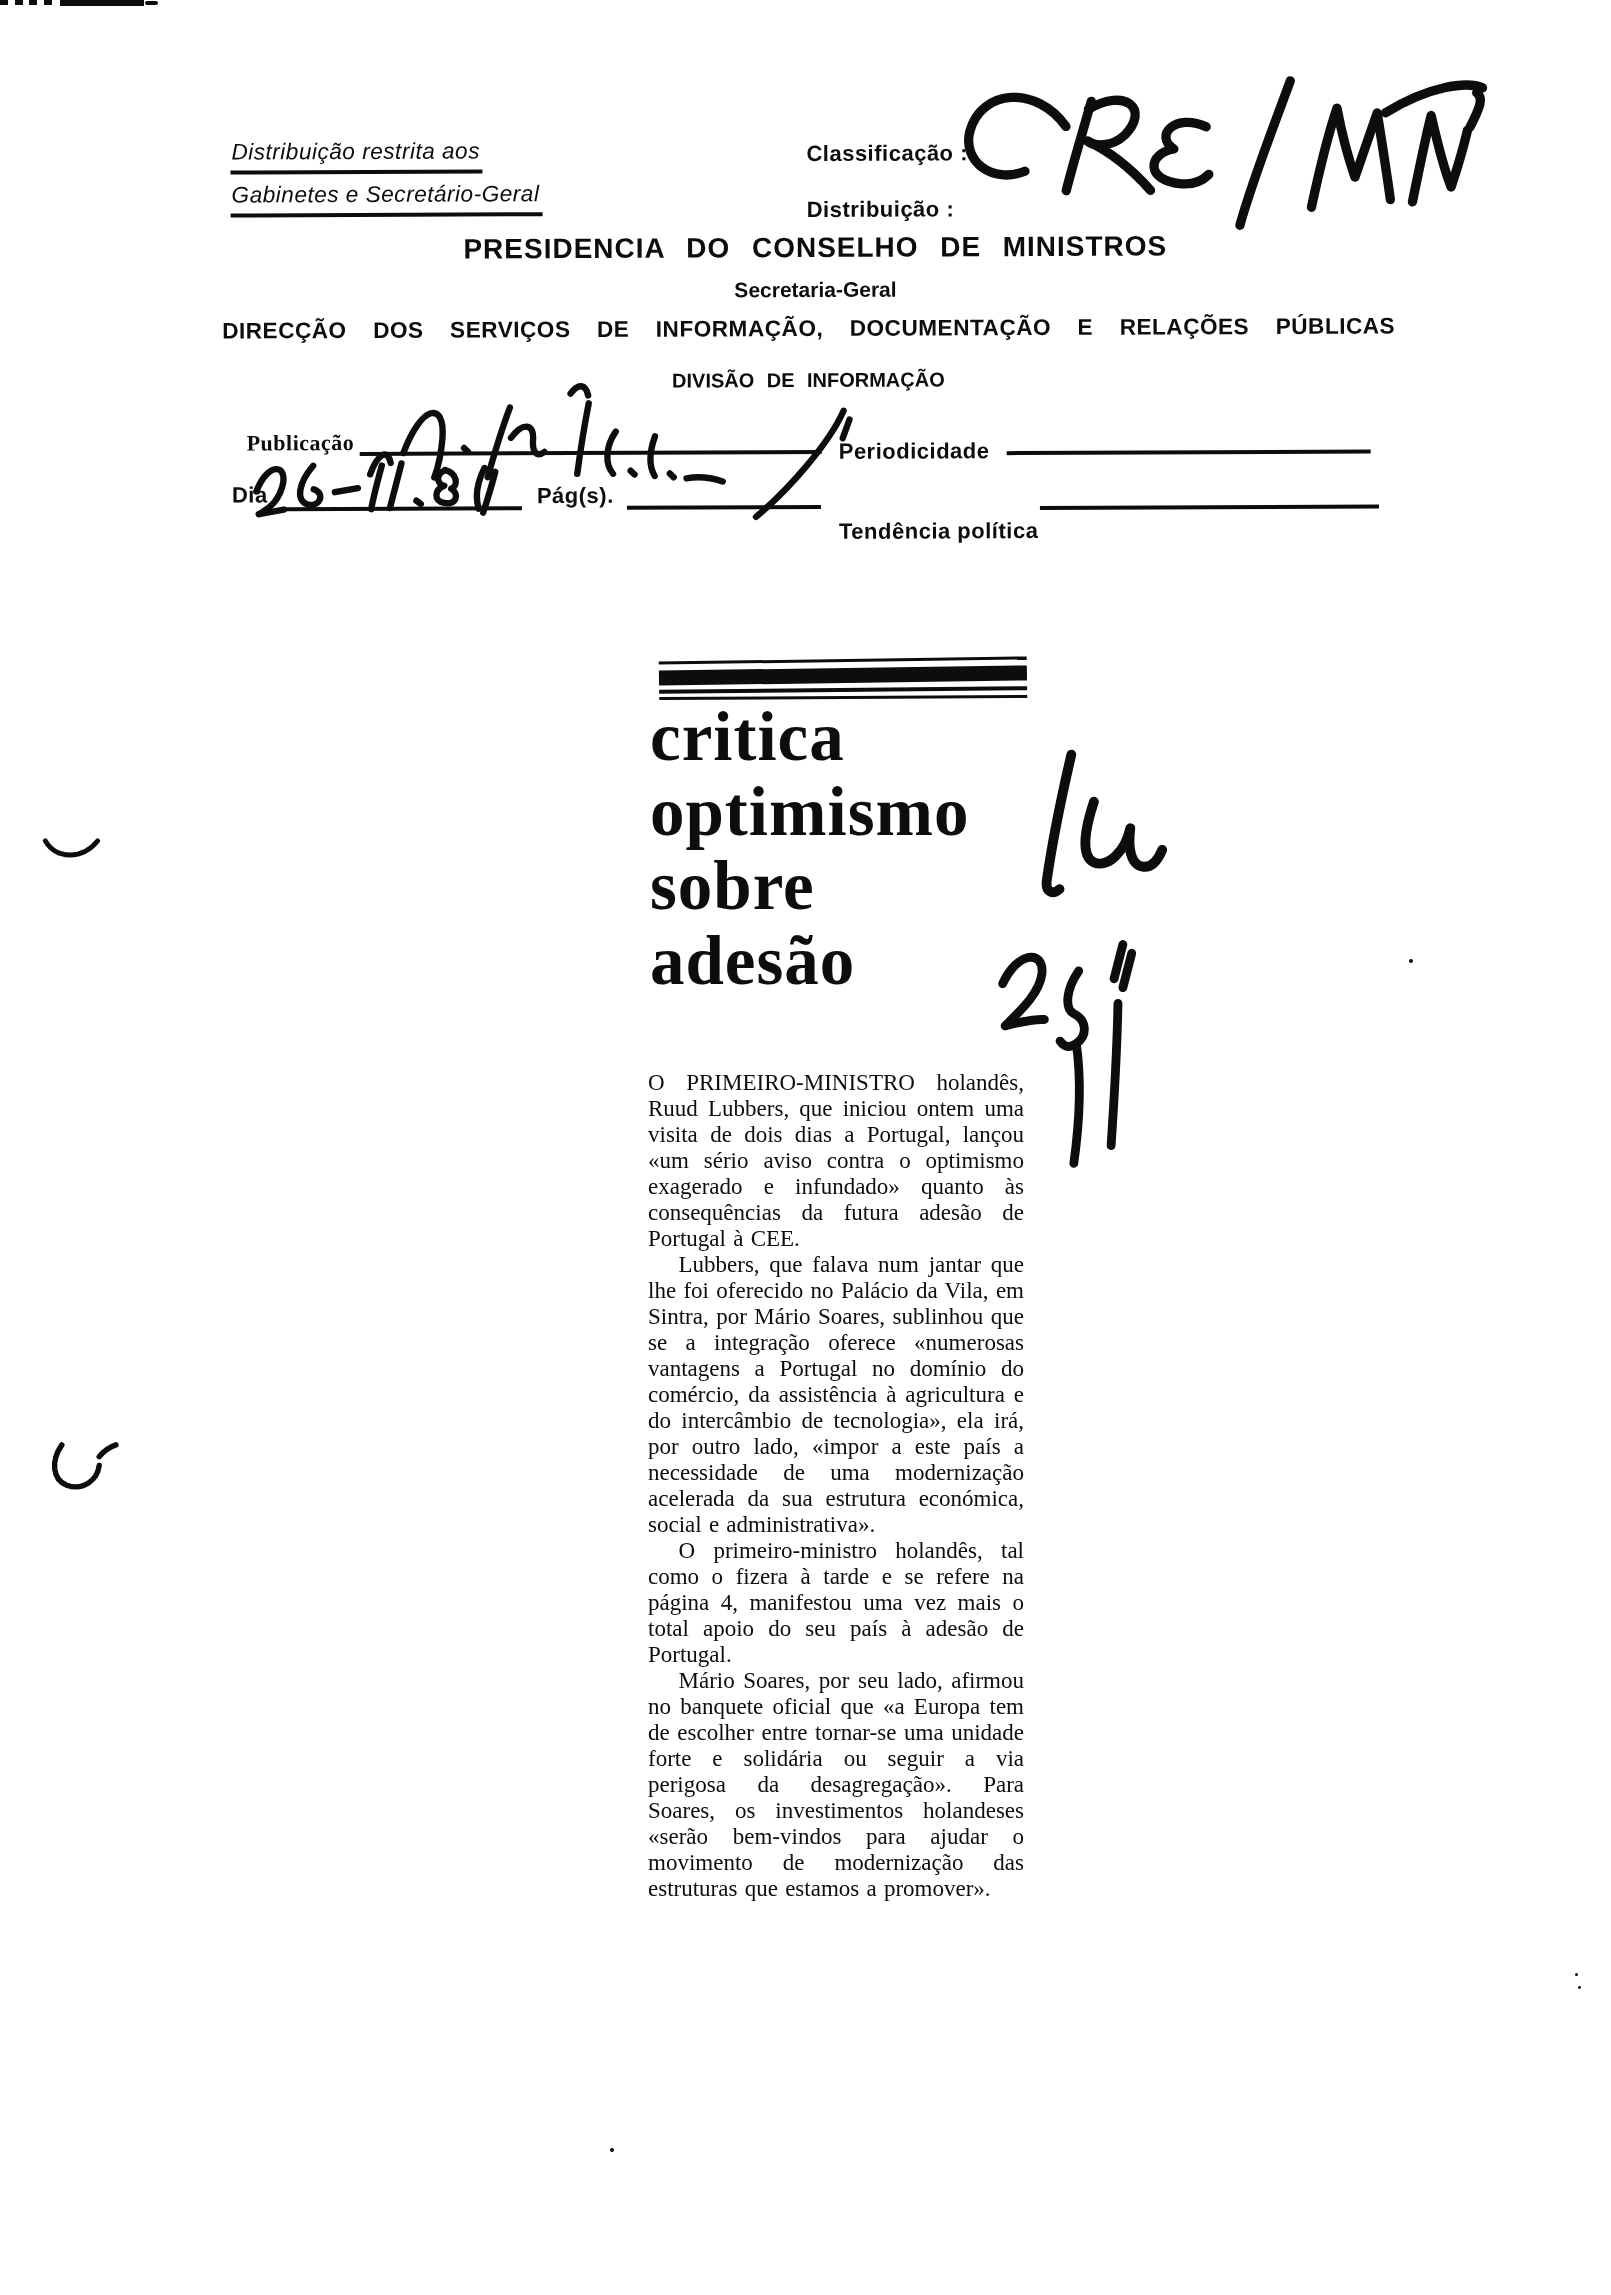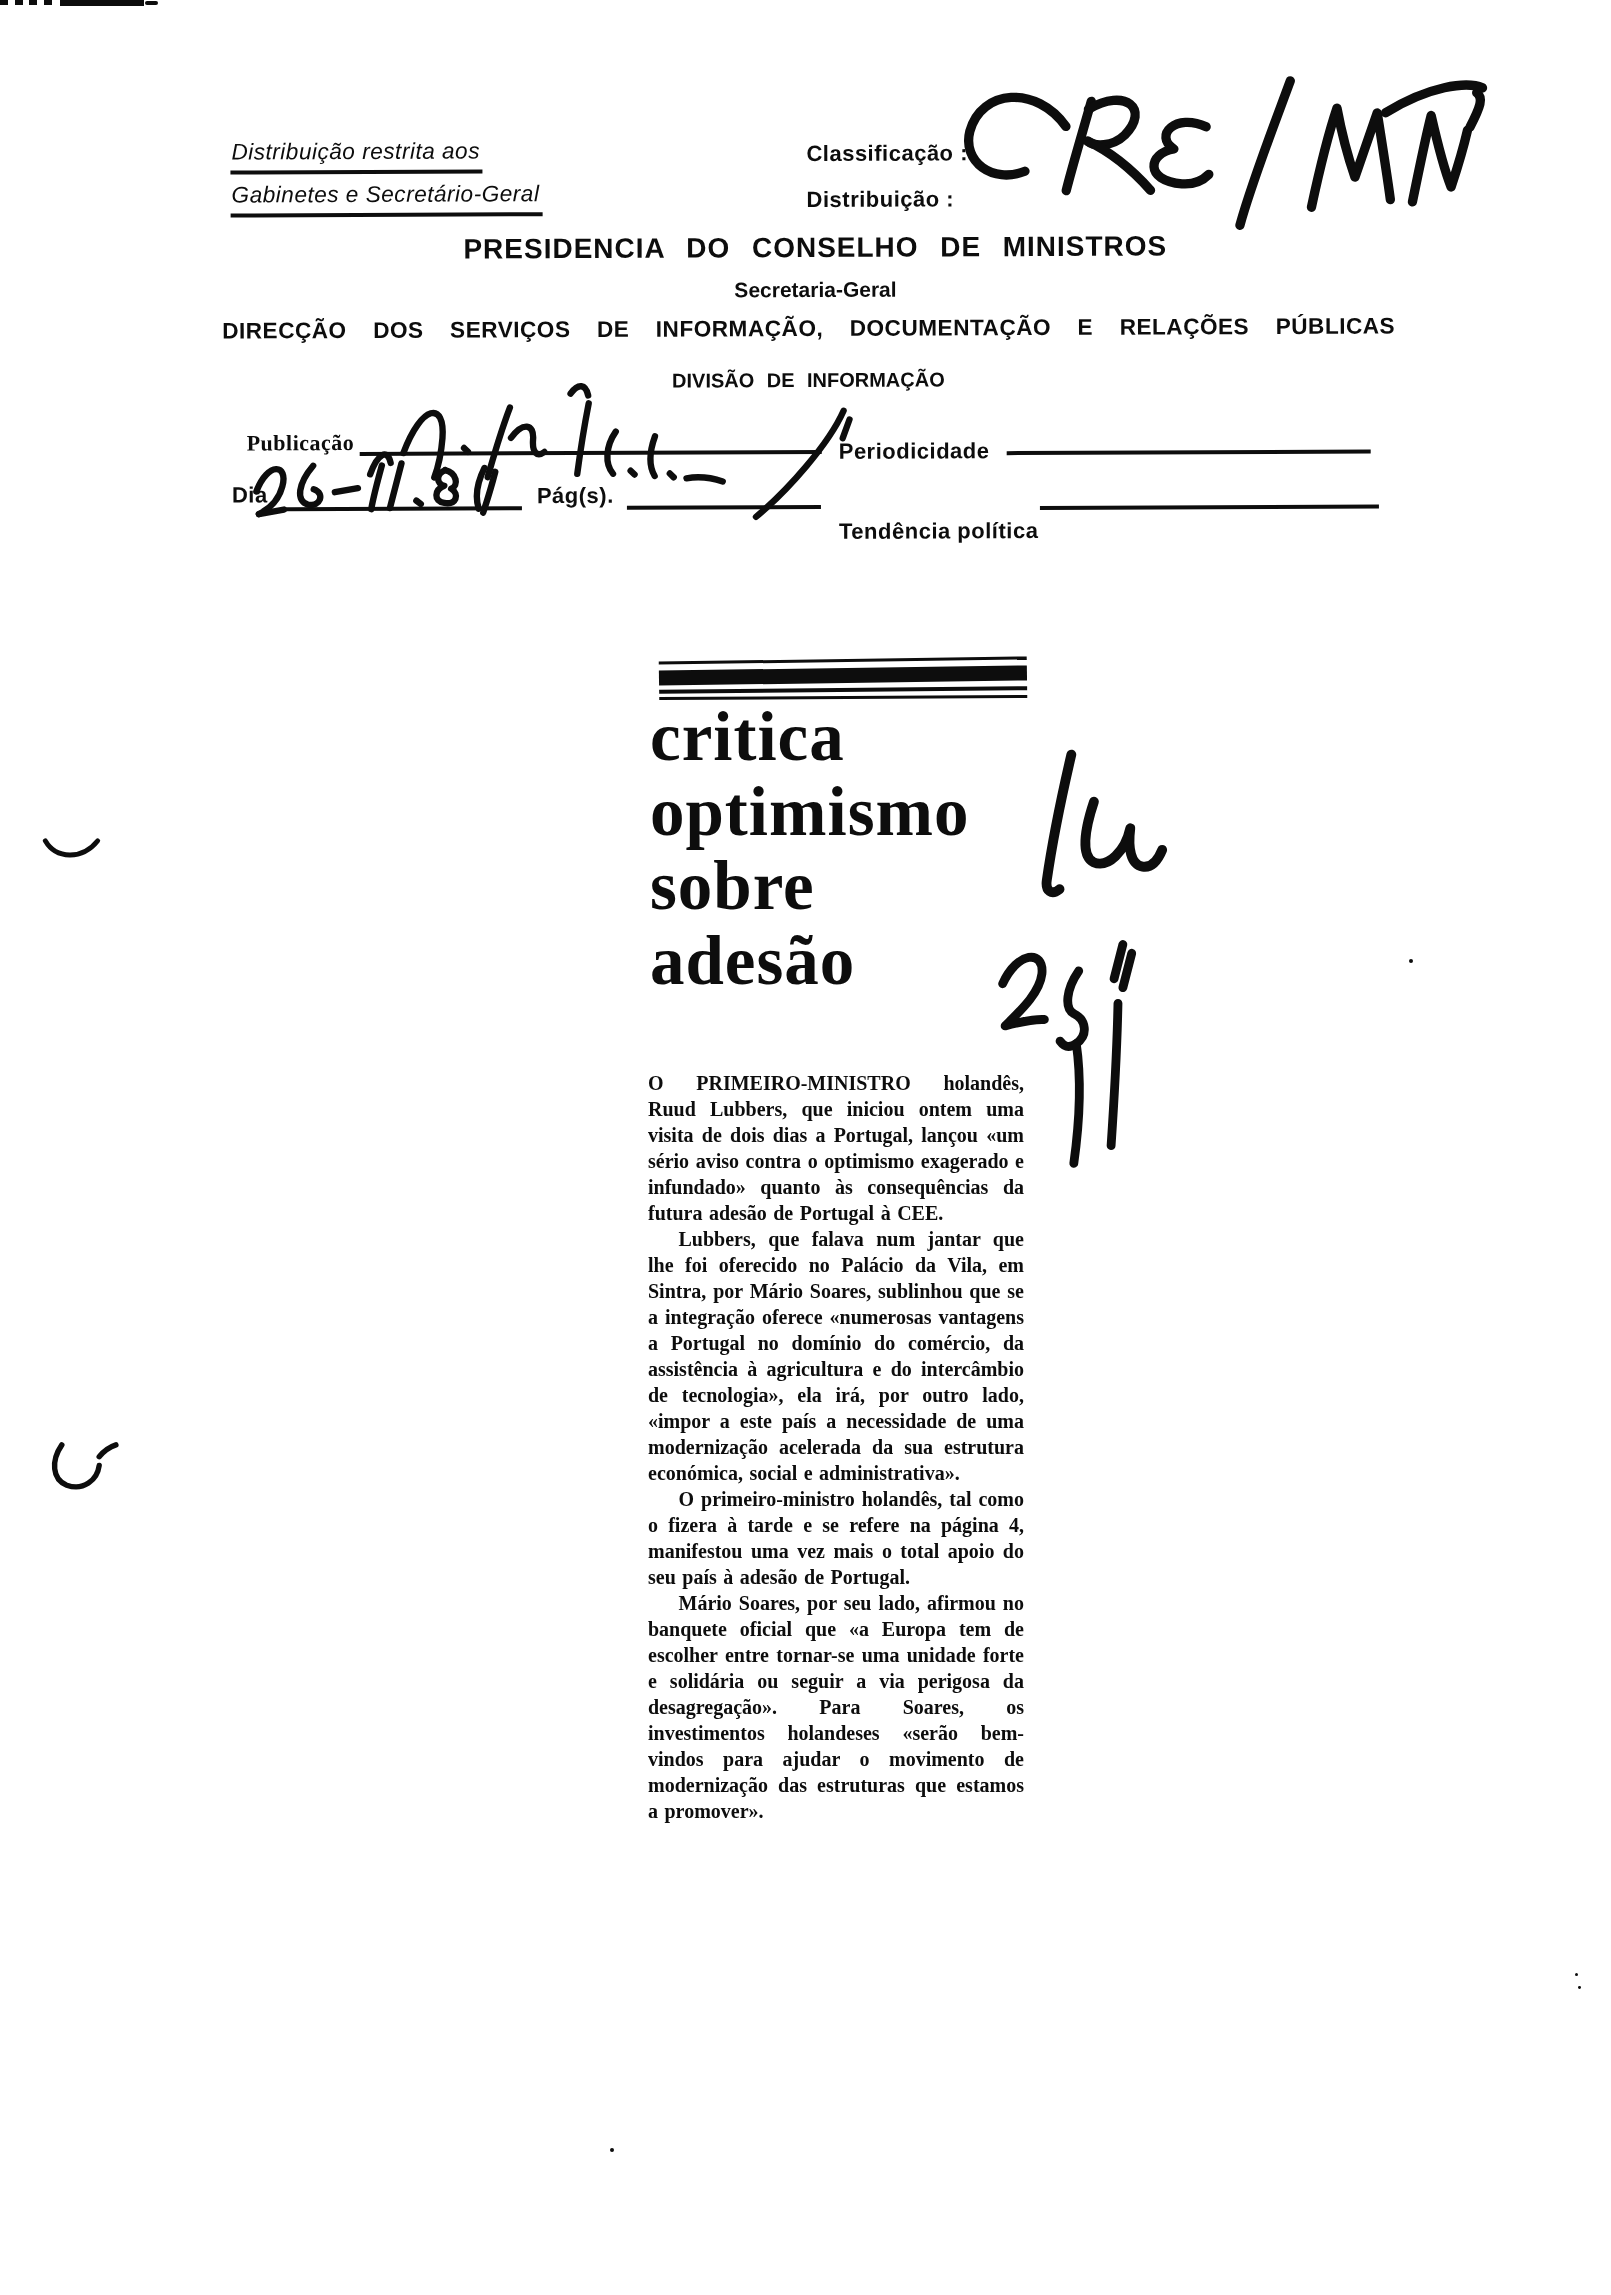--- a/index.html
+++ b/index.html
@@ -24,21 +24,21 @@
     background:repeating-linear-gradient(90deg,var(--ink) 0 7.9px,transparent 7.9px 14.7px);}
   .edge-bar{left:60px;top:0;width:84px;height:5.9px;background:var(--ink);}
   .corner-speck{left:145px;top:1px;width:12.8px;height:3.9px;background:var(--ink);border-radius:2px;}
 
   
   .form{position:absolute;left:0;top:0;width:1612px;height:590px;transform:rotate(-0.25deg);}
   .restricted{left:231px;top:137px;font-style:italic;font-weight:400;font-size:22.6px;letter-spacing:0.5px;}
   .restricted .rline{display:inline-block;border-bottom:4.4px solid var(--ink);padding:0 2.9px 4.9px 1px;margin-bottom:7.9px;}
   .lbl{font-weight:700;font-size:22px;letter-spacing:0.5px;white-space:nowrap;}
   .classificacao-label{left:807px;top:141px;}
-  .distribuicao-label{left:807px;top:187px;}
+  .distribuicao-label{left:807px;top:197px;}
   .org-title{left:221px;top:232px;width:1189px;text-align:center;
     font-weight:700;font-size:28px;letter-spacing:1px;word-spacing:12.8px;}
   .org-subtitle{left:221px;top:278px;width:1189px;text-align:center;font-weight:700;font-size:21px;}
   .directorate{left:222px;top:316px;width:1173px;font-weight:700;font-size:22.6px;letter-spacing:0.5px;
     text-align:justify;text-align-last:justify;white-space:normal;}
   .division{left:221px;top:369px;width:1174px;text-align:center;font-weight:700;font-size:20px;word-spacing:6.9px;}
   .fline{border-bottom:4.9px solid var(--ink);height:0;}
   .line-publicacao{left:359px;top:450px;width:462px;}
   .line-periodicidade{left:1006px;top:452px;width:364px;}
   .line-dia{left:285px;top:505px;width:236px;}
@@ -53,22 +53,22 @@
   
   .cliprules{left:659px;top:659px;width:368px;transform:rotate(-0.8deg);}
   .cliprules .r1{height:3.4px;background:var(--ink);margin-bottom:5.4px;}
   .cliprules .rbar{height:15.7px;background:var(--ink);margin-bottom:4.4px;}
   .cliprules .r2{height:3.9px;background:var(--ink);margin-bottom:4.4px;transform:rotate(0.25deg);}
   .cliprules .r3{height:2.9px;background:var(--ink);transform:rotate(0.5deg);}
   .headline{left:650px;top:700px;width:388px;
     font-family:"Liberation Serif",serif;font-weight:700;
     font-size:69px;line-height:1.08;letter-spacing:1px;}
   .article{left:648px;top:1070px;width:376px;
-    font-family:"Liberation Serif",serif;font-size:20px;line-height:26px;
-    text-align:justify;word-spacing:1.5px;font-weight:bold;}
+    font-family:"Liberation Serif",serif;font-size:23px;line-height:26px;
+    text-align:justify;word-spacing:1.5px;}
   .article p{margin:0;}
   .article p + p{text-indent:30.5px;}
 
   .speck{position:absolute;background:var(--ink);border-radius:50%;}
 </style>
 </head>
 <body>
 
 <div class="page">
 

